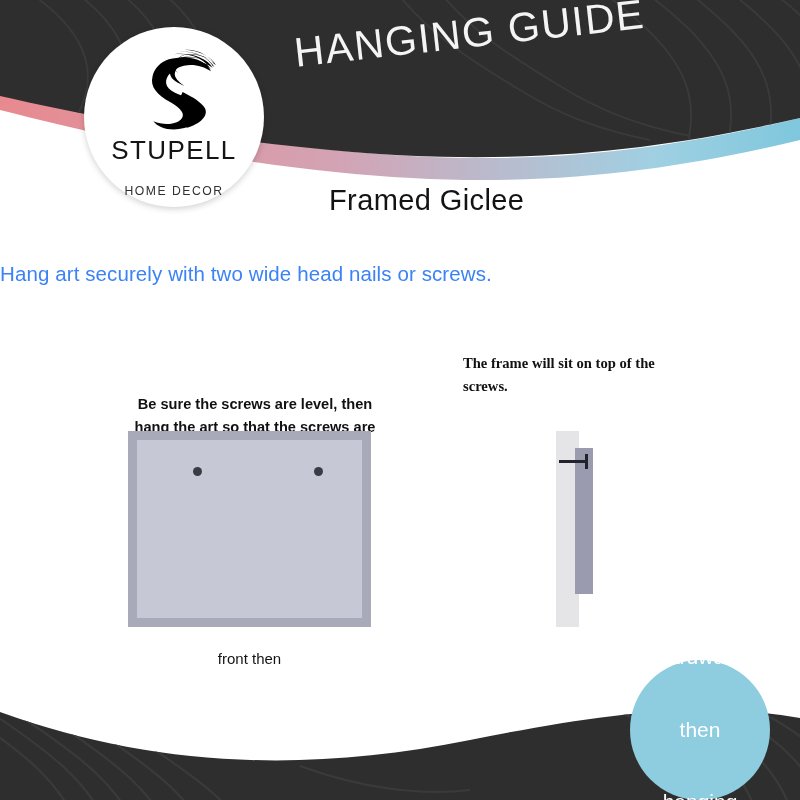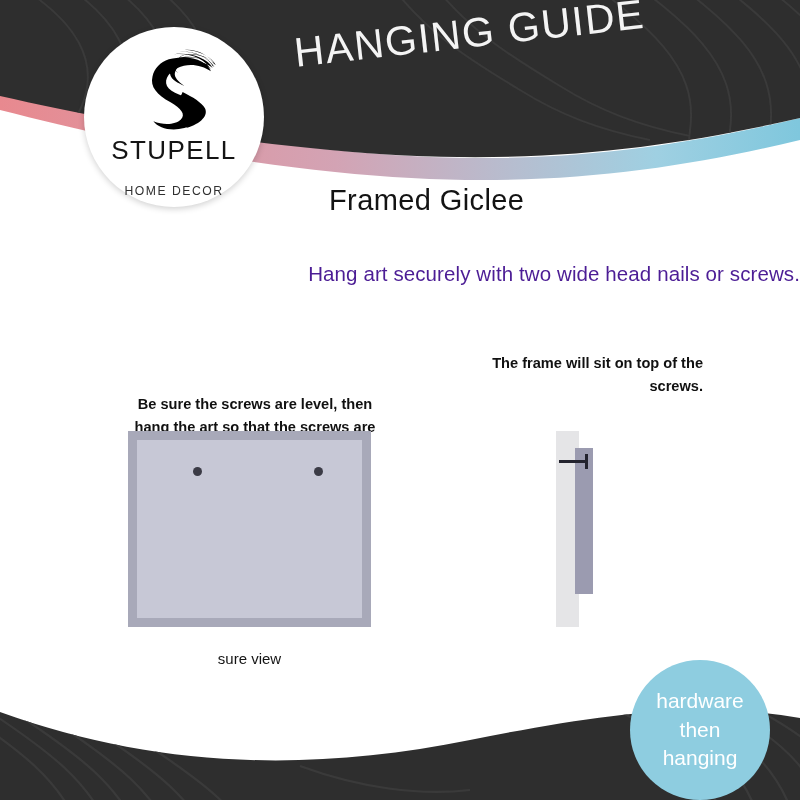--- a/index.html
+++ b/index.html
@@ -87,23 +87,23 @@
     color: #131313;
     font-weight: 400;
     letter-spacing: 0.4px;
     font-family: "Liberation Sans", sans-serif;
     margin-left: 40px;
   }
   .lead-text {
     position: absolute;
     left: 0; right: 0;
     top: 262px;
-    text-align: right;
+    text-align: left;
     font-size: 20.5px;
-    color: #4c1d95;
+    color: #3b82f6;
     font-weight: 500;
     letter-spacing: 0.1px;
     font-family: "Liberation Sans", sans-serif;
   }
 
   
   .col-left-caption {
     position: absolute;
     left: 130px;
     top: 345px;
@@ -114,26 +114,26 @@
     color: #111111;
     font-weight: 600;
     font-family: "Liberation Sans", sans-serif;
     margin-top: 48px;
   }
   .col-right-caption {
     position: absolute;
     left: 463px;
     top: 352px;
     width: 240px;
-    text-align: right;
+    text-align: left;
     font-size: 14.6px;
     line-height: 1.58;
     color: #111111;
     font-weight: 600;
-    font-family: Liberation Sans, sans-serif;
+    font-family: Liberation Serif, serif;
   }
 
   
   .front-frame {
     position: absolute;
     left: 128px;
     top: 431px;
     width: 243px;
     height: 196px;
     background: #a8a9b9;
@@ -235,20 +235,21 @@
     display: flex;
     flex-direction: column;
     align-items: center;
     justify-content: center;
     color: #ffffff;
     font-size: 21px;
     line-height: 1.35;
     font-weight: 400;
     font-family: "Liberation Sans", sans-serif;
     text-align: center;
+    gap: 44px;
   }
 </style>
 </head>
 <body>
 
 <div id="page">
 
   <div class="header-wrap">
     <svg class="header-svg" width="800" height="200" viewBox="0 0 800 200">
       <defs>
@@ -304,21 +305,21 @@
   <div class="lead-text">Hang art securely with two wide head nails or screws.</div>
 
   <div class="col-left-caption">Be sure the screws are level, then hang the art so that the screws are under the frame.</div>
 
   <div class="front-frame">
     <div class="front-inner">
       <div class="screw-dot left"></div>
       <div class="screw-dot right"></div>
     </div>
   </div>
-  <div class="front-label">sure view</div>
+  <div class="front-label">front then</div>
 
   <div class="col-right-caption">The frame will sit on top of the screws.</div>
 
   <div class="side-wall"></div>
   <div class="side-frame"></div>
   <div class="side-nail"></div>
   <div class="side-nail-head"></div>
 
   <div class="footer-wrap">
     <svg width="800" height="130" viewBox="0 0 800 130">

